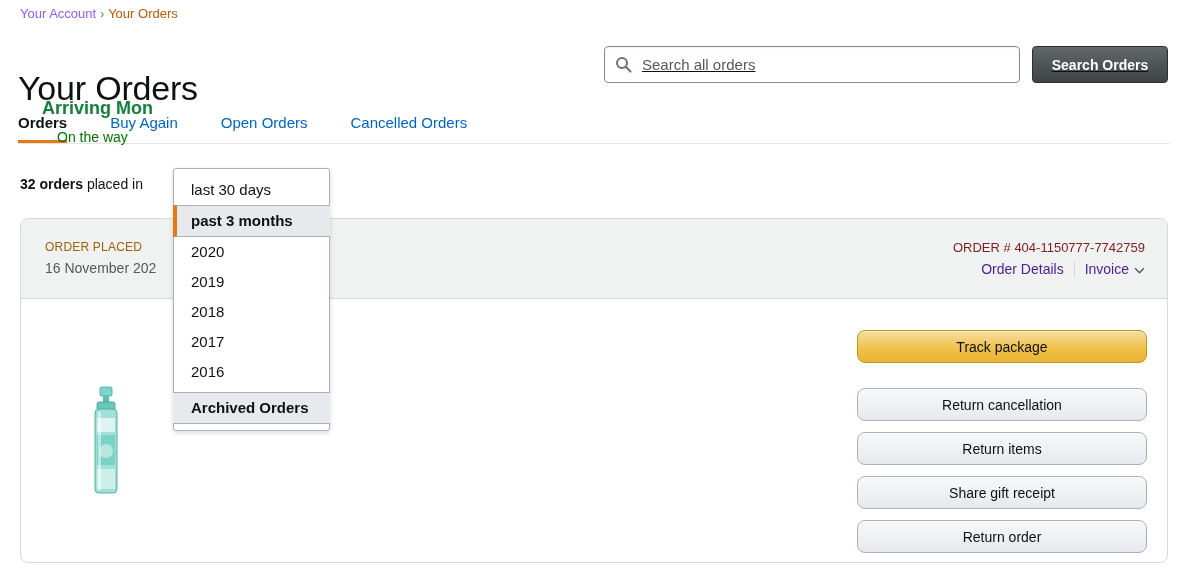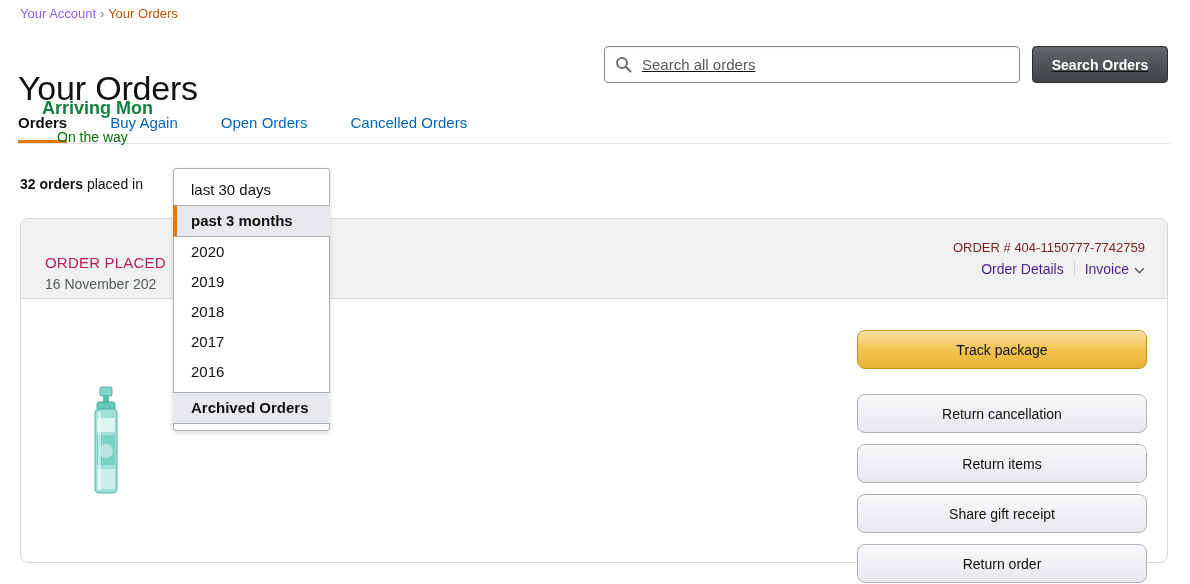--- a/index.html
+++ b/index.html
@@ -98,22 +98,22 @@
     border: 1px solid #d5d9d9; border-radius: 8px;
     background: #ffffff; overflow: hidden;
   }
   .order-head {
     height: 80px; background: #f0f2f2;
     border-bottom: 1px solid #d5d9d9;
     position: relative;
   }
   .oh-left { position: absolute; left: 24px; top: 20px; }
   .oh-label {
-    font-size: 15px; line-height: 16px; color: #be185d;
-    text-transform: uppercase; letter-spacing: .2px; margin-top: 16px;
+    font-size: 12px; line-height: 16px; color: #a16207;
+    text-transform: uppercase; letter-spacing: .2px;
   }
   .oh-value { font-size: 14px; line-height: 20px; color: #565959; margin-top: 3px; }
   .oh-right {
     position: absolute; right: 22px; top: 20px; text-align: right;
   }
   .oh-order-no { font-size: 13px; line-height: 17px; color: #7f1d1d; white-space: nowrap; }
   .oh-links {
     margin-top: 5px; display: flex; align-items: center;
     justify-content: flex-end; gap: 10px; white-space: nowrap;
   }
@@ -143,21 +143,21 @@
   }
   .product-price {
     position: absolute; left: 176px; top: 413px;
     font-size: 15px; line-height: 21px; color: #b12704;
     white-space: nowrap;
   }
 
   
   .actions { position: absolute; left: 857px; top: 330px; width: 290px; }
   .btn {
-    width: 290px; height: 39px; border-radius: 8px;
+    width: 290px; height: 33px; border-radius: 8px;
     display: flex; align-items: center; justify-content: center;
     font-size: 14px; color: #0f1111; cursor: pointer;
     margin-bottom: 11px;
   }
   .btn-primary {
     border: 1px solid #c89411;
     background: linear-gradient(to bottom, #f7dfa5 0%, #f0c14b 55%, #e8b438 100%);
     box-shadow: 0 1px 0 rgba(255,255,255,.4) inset;
   }
   .btn-secondary {

